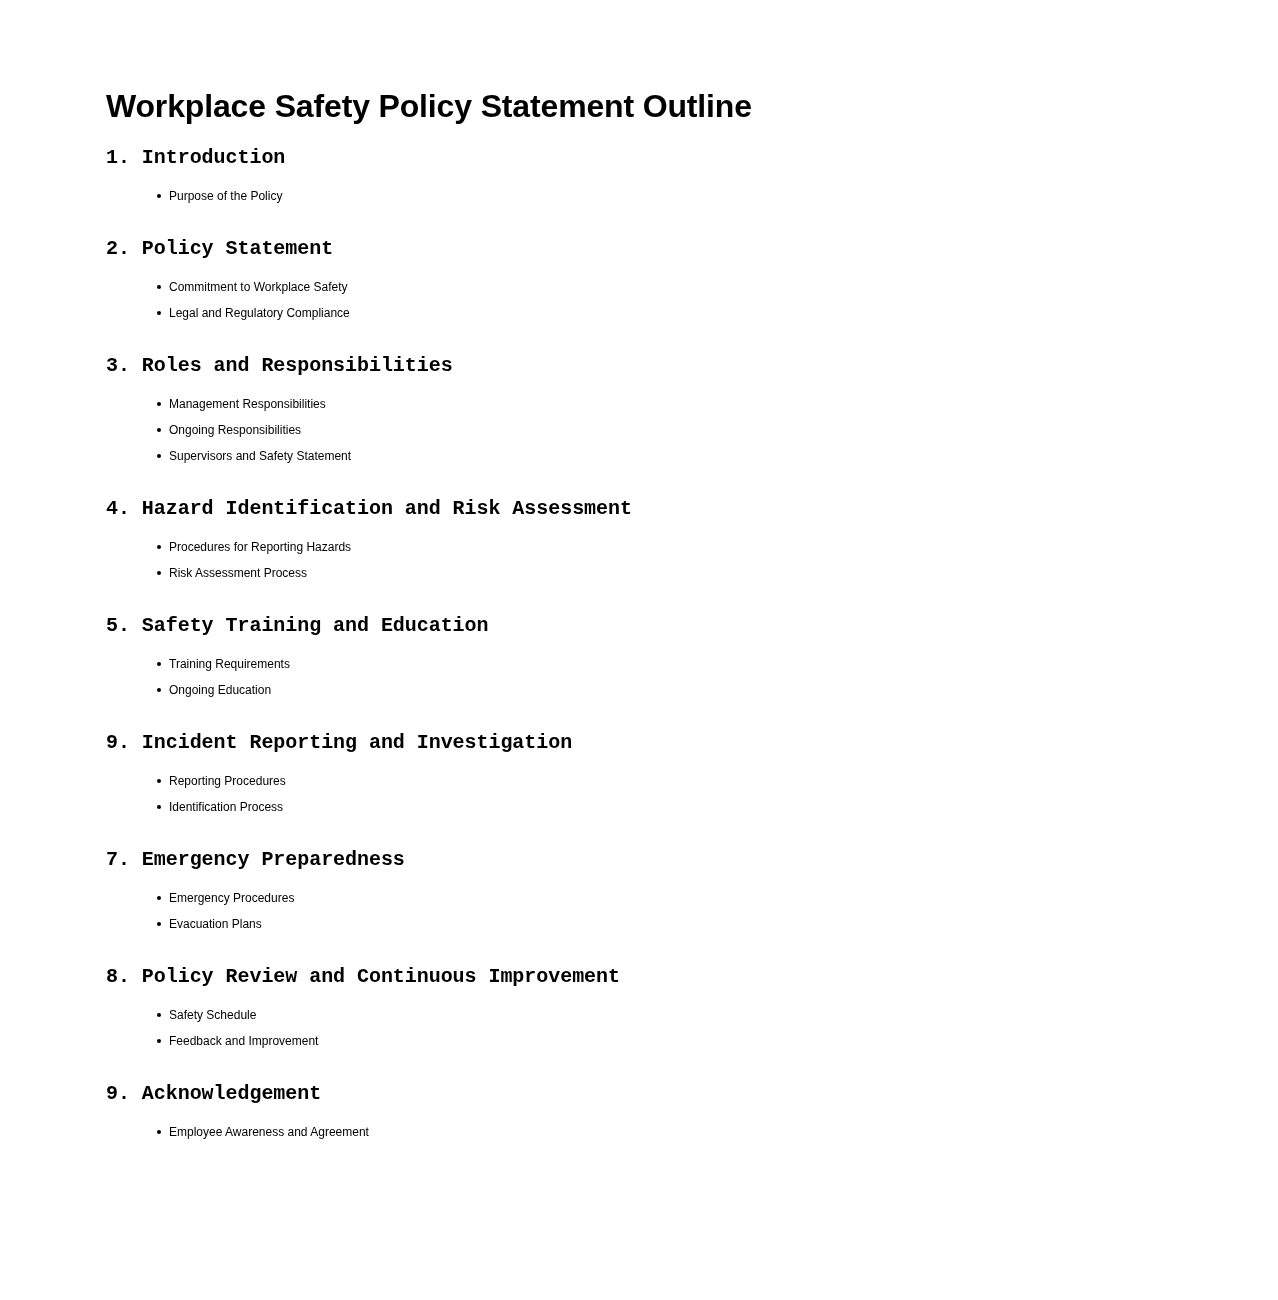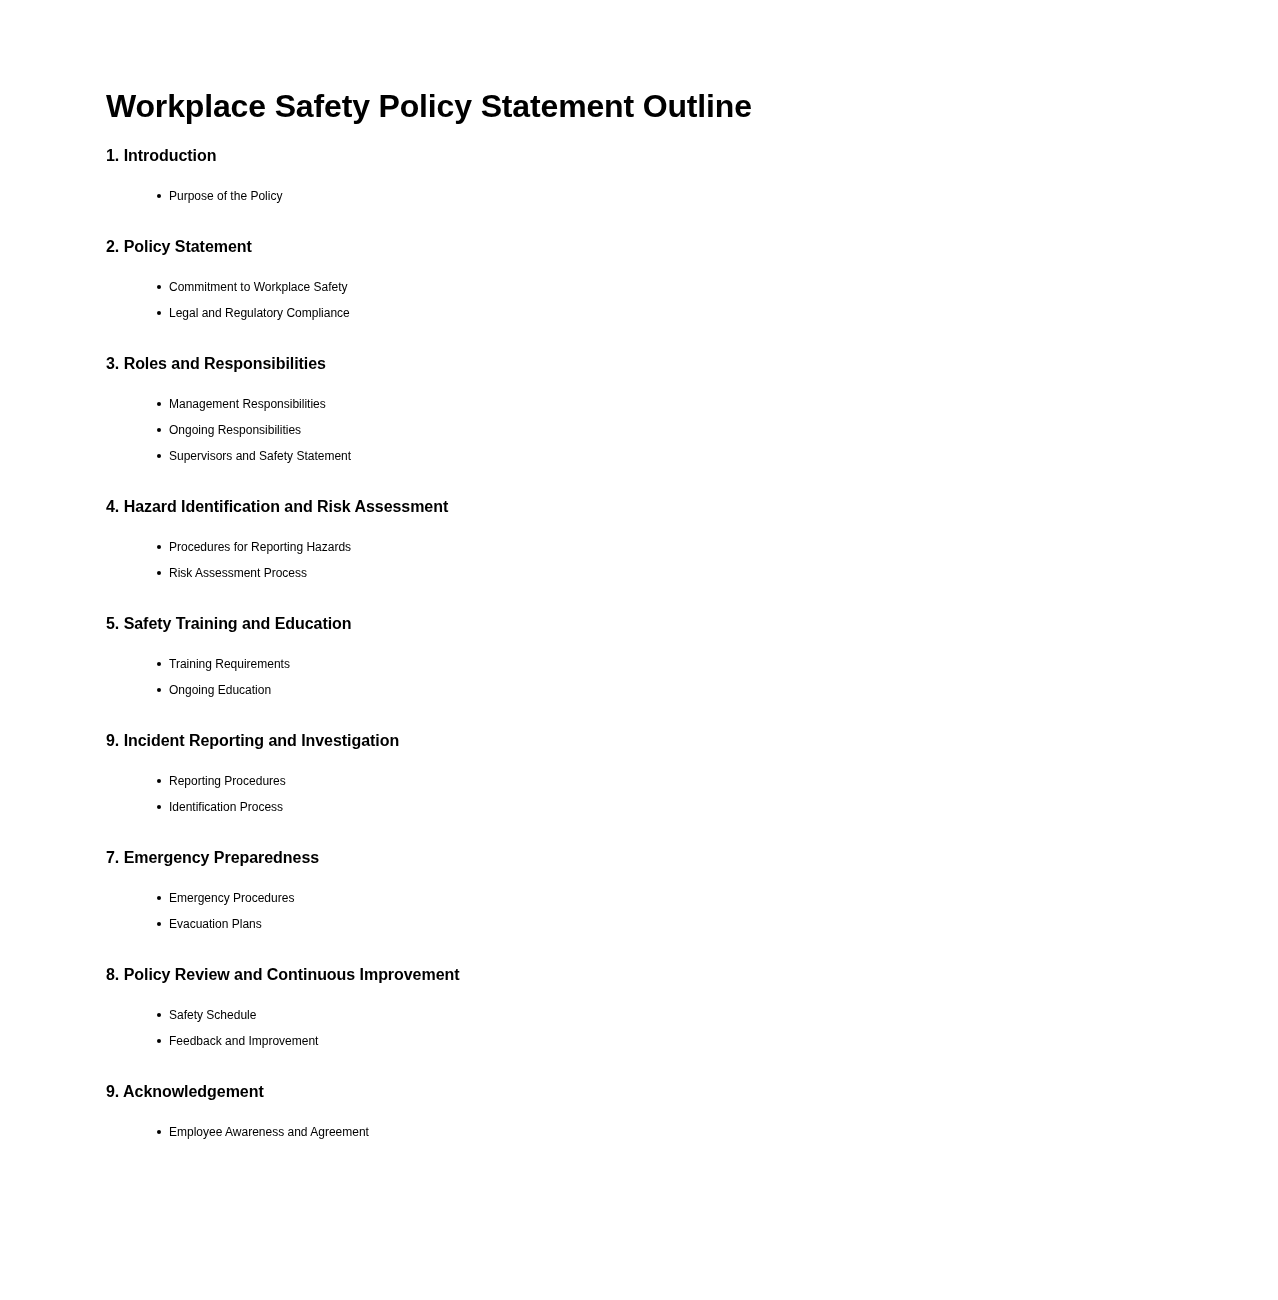--- a/index.html
+++ b/index.html
@@ -48,28 +48,29 @@
     width: 1100px;
     margin: 0;
     padding: 0;
     list-style: none;
   }
   .section {
     margin: 0;
     padding: 0;
   }
   .section-heading {
-    font-size: 16px;
+    font-size: 20px;
     font-weight: bold;
     line-height: 1.2;
     margin: 0;
     padding: 0;
     letter-spacing: -0.05px;
     white-space: nowrap;
     height: 26px;
+    font-family: Liberation Mono, monospace;
   }
   .bullet-list {
     list-style: none;
     margin: 0;
     padding: 0;
     padding-top: 11px;
   }
   .bullet-item {
     position: relative;
     font-size: 12px;

